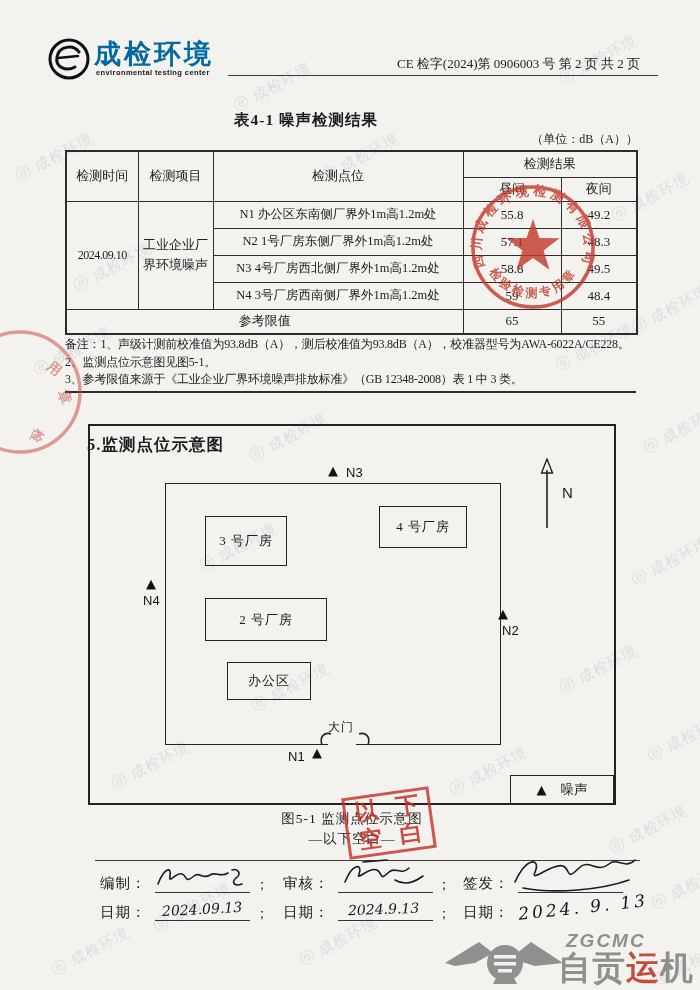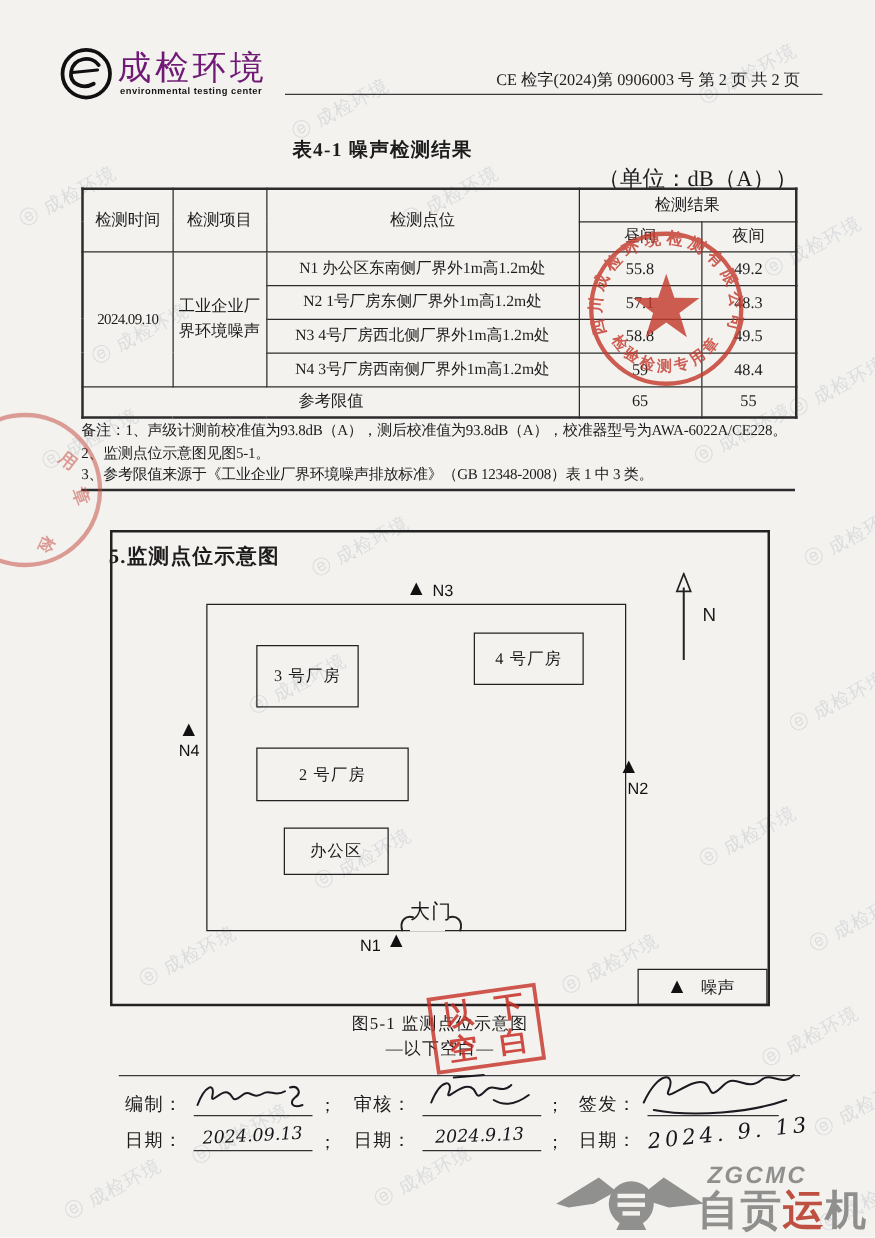--- a/index.html
+++ b/index.html
@@ -2,49 +2,49 @@
 <html><head>
 <meta charset="utf-8">
 <style>
   html,body{margin:0;padding:0;}
   .page{position:relative;width:700px;height:990px;background:#f3f2ef;overflow:hidden;
         font-family:"Liberation Serif",serif;color:#1c1c1c;}
   .abs{position:absolute;}
   .wm{position:absolute;transform:rotate(-28deg);color:#a7abb6;opacity:.3;font-size:15px;
       white-space:nowrap;z-index:0;font-family:"Liberation Sans",sans-serif;letter-spacing:1px;}
   
-  .company-name{font-size:27px;font-weight:normal;letter-spacing:3px;color:#701a75;z-index:1;text-align:center;}
+  .company-name{font-size:27px;font-weight:bold;letter-spacing:3px;color:#0369a1;z-index:1;text-align:center;}
   .company-sub{font-size:7.5px;font-weight:bold;color:#151515;letter-spacing:.4px;
       font-family:"Liberation Sans",sans-serif;z-index:1;}
   .doc-number{font-size:13px;color:#222;z-index:1;}
   .hrule{border-top:1.5px solid #3b3b3b;z-index:1;}
   
   .table-title{width:612px;text-align:center;font-size:15.5px;font-weight:bold;letter-spacing:1px;z-index:1;}
-  .unit-note{font-size:18px;z-index:1;margin-left:41px;}
+  .unit-note{font-size:12px;z-index:1;margin-left:41px;}
   table.rtable{border-collapse:collapse;border:2px solid #2c2c2c;table-layout:fixed;
       font-size:13px;text-align:center;z-index:1;position:absolute;background:transparent;}
   table.rtable td{border:1px solid #2c2c2c;padding:0 2px;vertical-align:middle;}
   tr.h1{height:26px;} tr.h2{height:24px;} tr.dr{height:27px;} tr.limit{height:25px;}
   td.timecell{font-size:12px;letter-spacing:-.5px;}
   td.itemcell{line-height:1.55;}
   td.pointcell{font-size:12.5px;}
   
   .notes{border-bottom:2px solid #2c2c2c;padding-bottom:2px;z-index:1;}
   .note-line{font-size:12px;line-height:17.5px;white-space:nowrap;letter-spacing:-.2px;}
   .section-title{font-size:16.5px;font-weight:bold;letter-spacing:1px;z-index:1;}
   
   .diagram{border:2px solid #222;z-index:1;}
   .boundary{position:absolute;border:1.5px solid #222;}
   .bld{position:absolute;border:1.5px solid #222;display:flex;align-items:center;justify-content:center;
        font-size:13px;letter-spacing:1px;}
   .tri{position:absolute;font-size:13px;color:#111;font-family:"DejaVu Sans",sans-serif;line-height:1;}
   .nlab{position:absolute;font-size:13px;font-family:"Liberation Sans",sans-serif;color:#111;}
   .legend{position:absolute;border:1.5px solid #222;display:flex;align-items:center;justify-content:center;
           gap:14px;font-size:13.5px;}
-  .gate-label{position:absolute;font-size:16px;letter-spacing:1px;}
+  .gate-label{position:absolute;font-size:12px;letter-spacing:1px;}
   .northN{position:absolute;font-size:15px;font-family:"Liberation Sans",sans-serif;}
   .caption{position:absolute;font-size:13.5px;letter-spacing:1px;transform:translateX(-50%);z-index:1;}
   
   .seal{z-index:5;}
   .blank-stamp{display:grid;grid-template-columns:1fr 1fr;border:3px solid rgba(198,46,36,.8);
       transform:rotate(-8deg);z-index:6;align-items:center;justify-items:center;}
   .blank-stamp span{font-size:23px;font-weight:bold;color:rgba(198,46,36,.85);line-height:26px;}
   
   .sigline{border-bottom:1px solid #333;z-index:1;}
   .sig-label{font-size:14.5px;letter-spacing:1px;z-index:1;}

